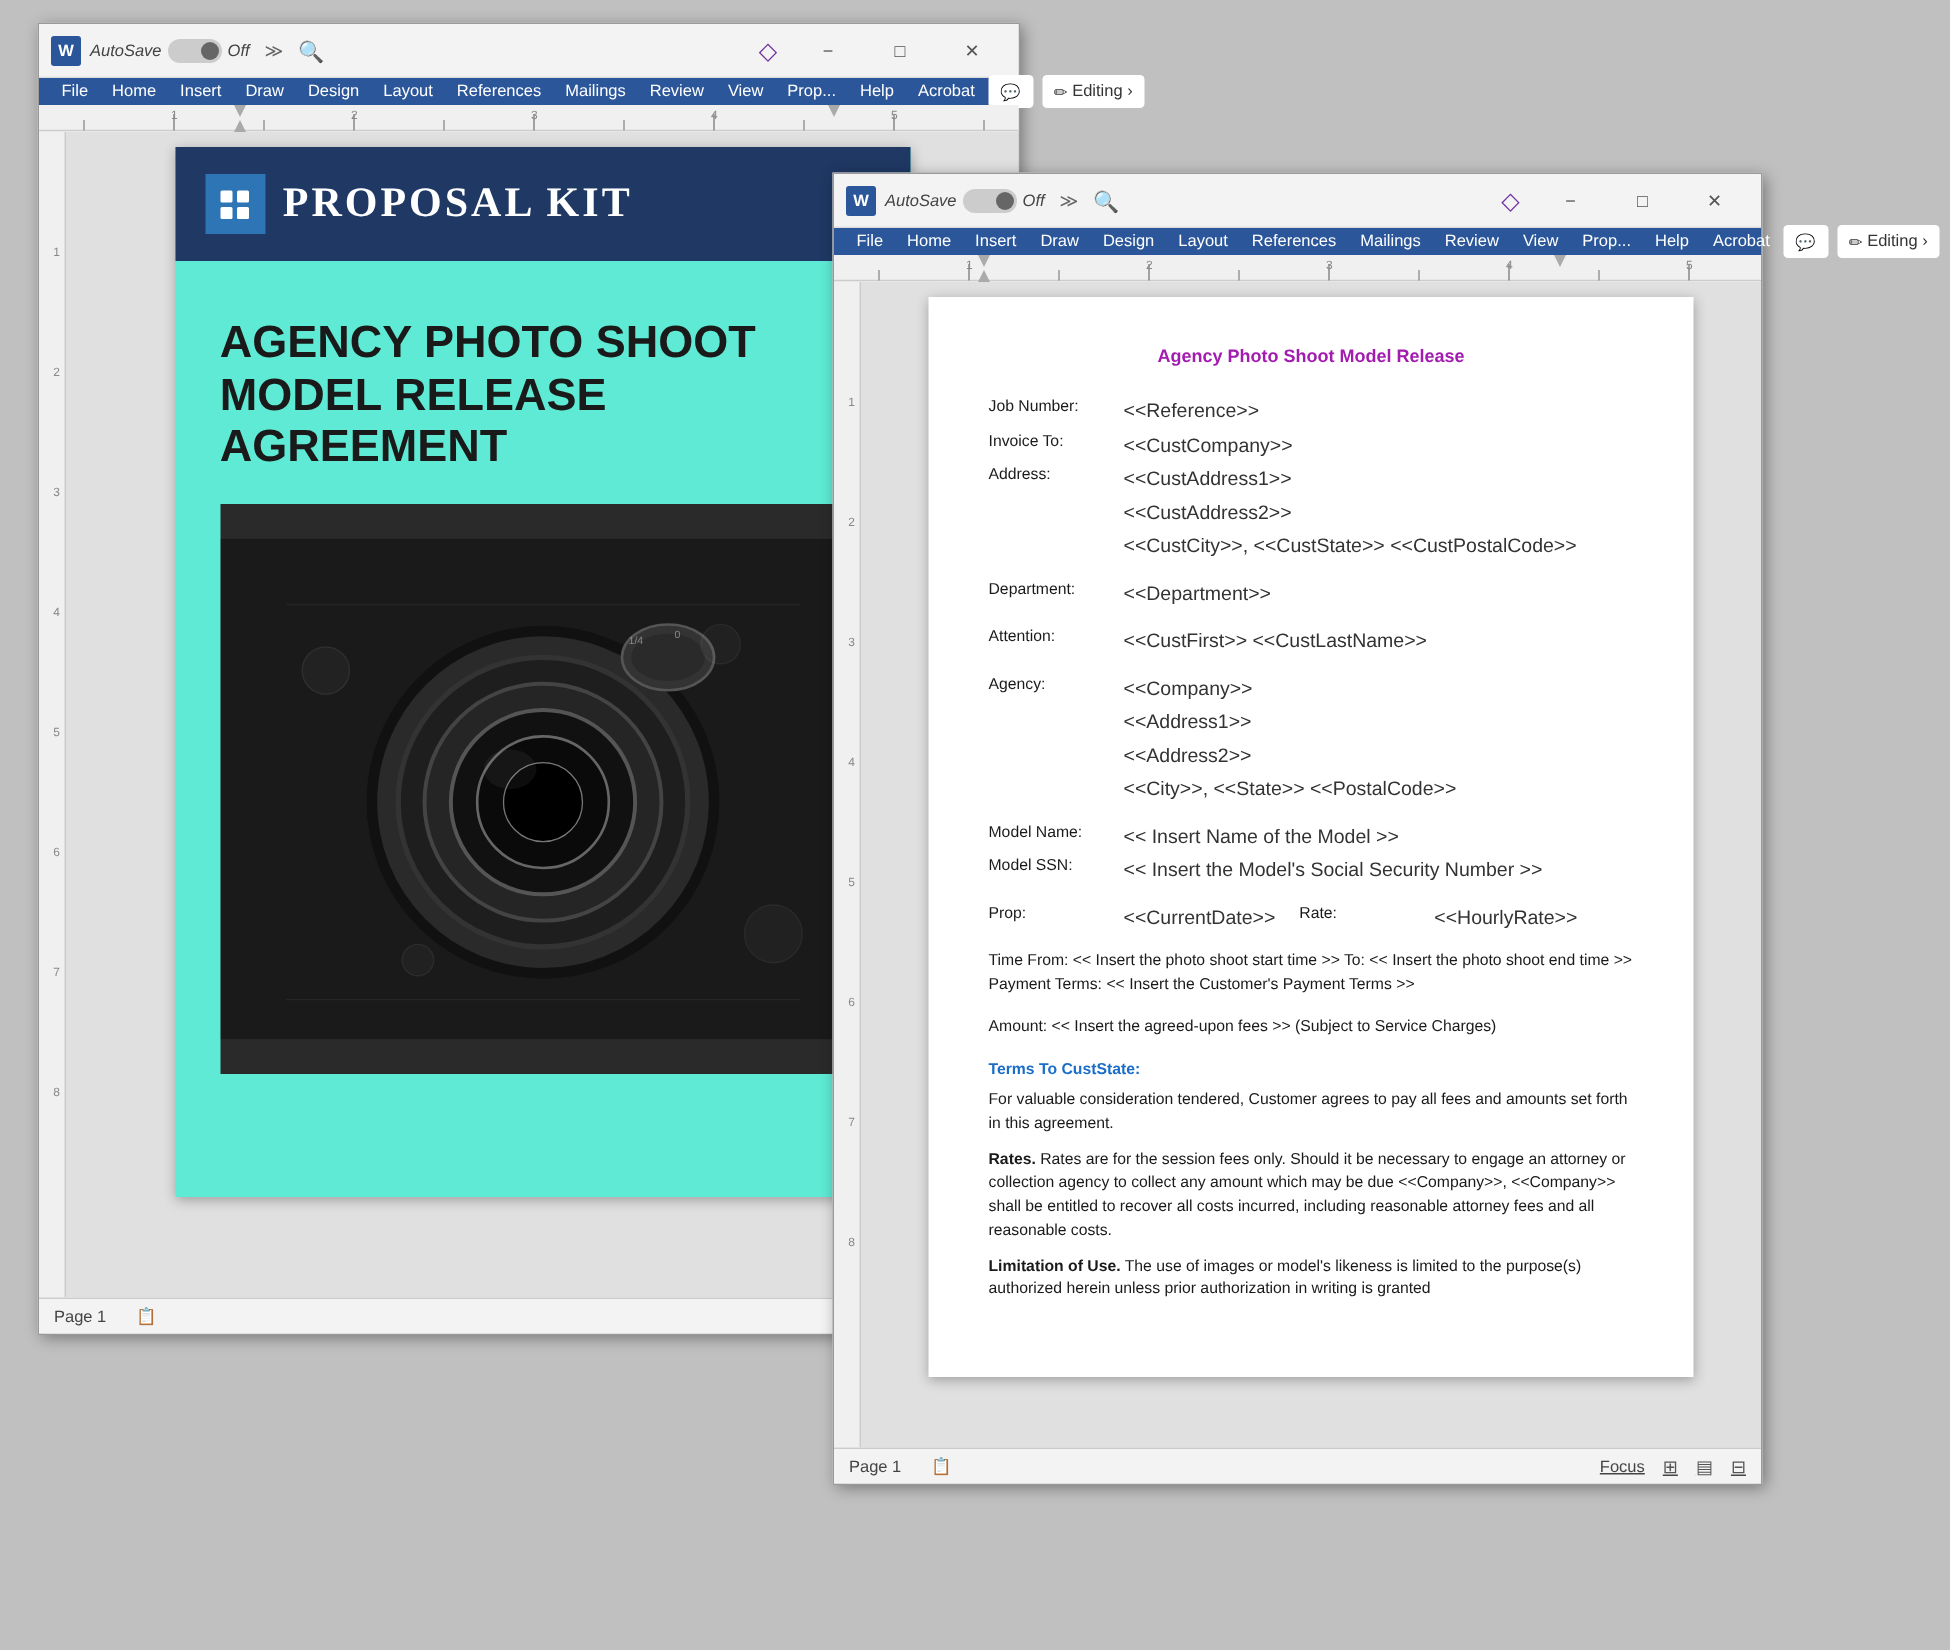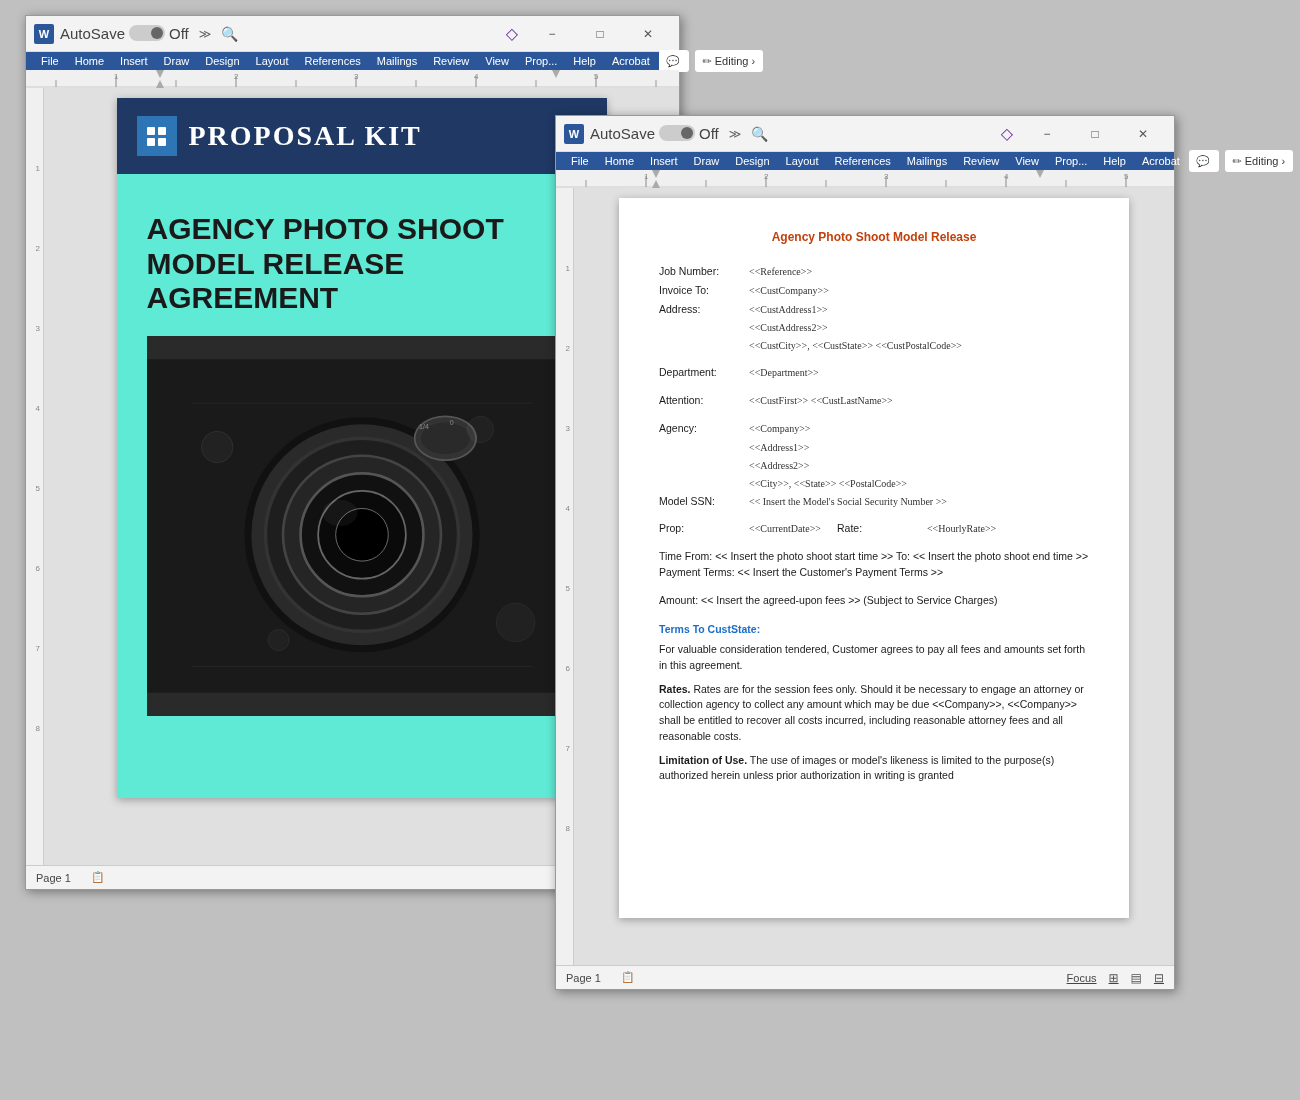--- a/index.html
+++ b/index.html
@@ -64,23 +64,25 @@
       justify-content: center;
       color: white;
       font-weight: bold;
       font-size: 11px;
       border-radius: 2px;
       flex-shrink: 0;
     }
 
     .autosave-area {
       display: flex;
+      align-items: center;
       gap: 4px;
-      font-size: 15px;
+      font-size: 11px;
       color: #444;
+      font-style: italic;
     }
 
     .toggle-switch {
       display: inline-flex;
       align-items: center;
       width: 36px;
       height: 16px;
       background: #ccc;
       border-radius: 8px;
       padding: 2px;
@@ -317,37 +319,36 @@
       font-size: 10.5px;
       color: #1a1a1a;
       line-height: 1.5;
     }
 
     .doc-page-title {
       text-align: center;
       font-size: 12px;
       font-weight: bold;
       margin-bottom: 18px;
-      color: #c2410c;
+      color: #a21caf;
     }
 
     .doc-field-row {
       display: flex;
       margin-bottom: 3px;
     }
 
     .doc-field-label {
       min-width: 90px;
       font-size: 10.5px;
     }
 
     .doc-field-value {
-      font-size: 10px;
+      font-size: 13px;
       color: #333;
-      font-family: Liberation Serif, serif;
     }
 
     .doc-section-gap {
       margin-top: 12px;
     }
 
     .doc-terms-title {
       font-weight: bold;
       color: #1a6ec8;
       margin-top: 14px;
@@ -686,20 +687,24 @@
         </div>
         <div class="doc-field-row">
           <span class="doc-field-label"></span>
           <span class="doc-field-value">&lt;&lt;Address2&gt;&gt;</span>
         </div>
         <div class="doc-field-row">
           <span class="doc-field-label"></span>
           <span class="doc-field-value">&lt;&lt;City&gt;&gt;, &lt;&lt;State&gt;&gt; &lt;&lt;PostalCode&gt;&gt;</span>
         </div>
 
+        <div class="doc-field-row doc-section-gap">
+          <span class="doc-field-label">Model Name:</span>
+          <span class="doc-field-value">&lt;&lt; Insert Name of the Model &gt;&gt;</span>
+        </div>
         <div class="doc-field-row">
           <span class="doc-field-label">Model SSN:</span>
           <span class="doc-field-value">&lt;&lt; Insert the Model's Social Security Number &gt;&gt;</span>
         </div>
 
         <div class="doc-field-row doc-section-gap">
           <span class="doc-field-label">Prop:</span>
           <span class="doc-field-value">&lt;&lt;CurrentDate&gt;&gt;</span>
           <span class="doc-field-label" style="margin-left:16px;">Rate:</span>
           <span class="doc-field-value">&lt;&lt;HourlyRate&gt;&gt;</span>

